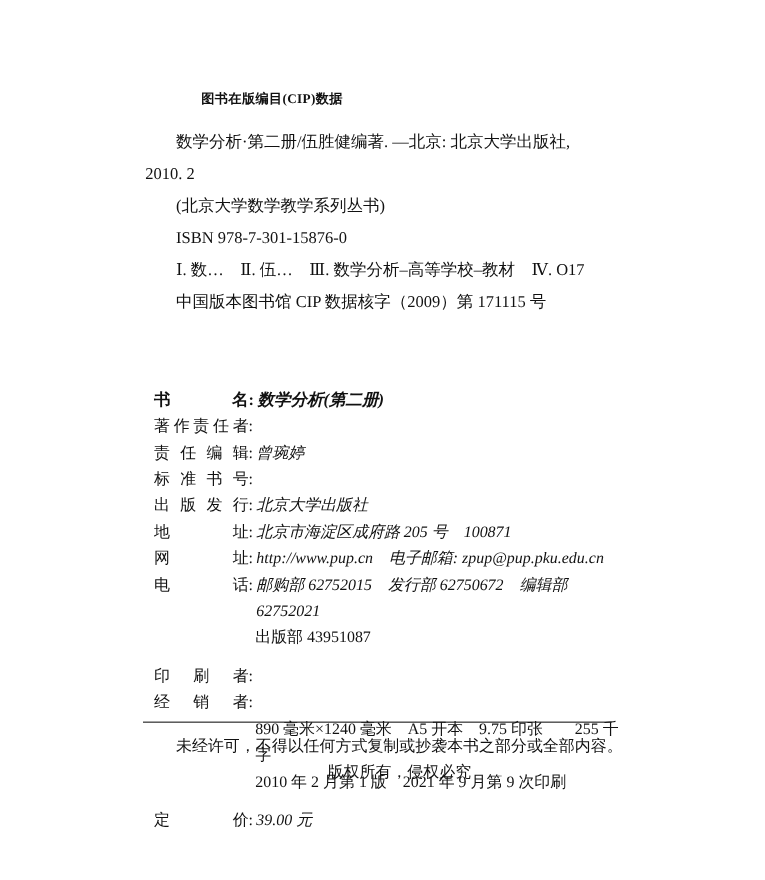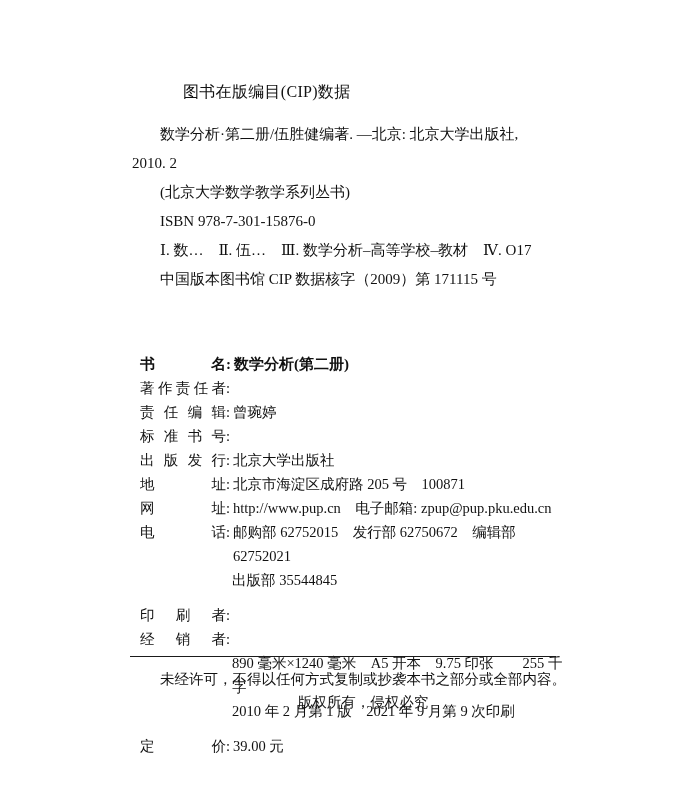--- a/index.html
+++ b/index.html
@@ -24,22 +24,22 @@
   }
 
   
   .cip-block {
     position: absolute;
     left: 130px;
     top: 82px;
     width: 440px;
   }
   .cip-title {
-    font-weight: normal;
-    font-size: 16px;
+    font-weight: bold;
+    font-size: 12px;
     letter-spacing: 0.3px;
     margin: 0 0 18px 13px;
     padding-left: 40px;
   }
   .cip-line {
     font-size: 15px;
     line-height: 27px;
     white-space: pre-wrap;
     margin: 2px;
   }
@@ -68,20 +68,21 @@
     white-space: nowrap;
   }
   .row .label .ch { display: inline-block; }
   .row .colon {
     flex: 0 0 auto;
     padding-right: 3px;
   }
   .row .value {
     flex: 1 1 auto;
     white-space: pre-wrap;
+    font-style: italic;
   }
   .row.bold { font-weight: bold; font-size: 15px; }
   .row.bold .label { font-weight: bold; }
   .subrow {
     display: flex;
     font-size: 14.5px;
     line-height: 24px;
     white-space: pre-wrap;
   }
   .subrow .spacer {
@@ -207,21 +208,21 @@
       <span class="label">
           <span class="ch">电</span>
           <span class="ch">话</span>
         </span>
       <span class="colon">:</span>
       <span class="value">邮购部 62752015　发行部 62750672　编辑部 62752021</span>
     </div>
 
     <div class="subrow">
       <span class="spacer"></span>
-      <span class="value">出版部 35544845</span>
+      <span class="value">出版部 43951087</span>
     </div>
 
     <div class="row spaced">
       <span class="label">
           <span class="ch">印</span>
           <span class="ch">刷</span>
           <span class="ch">者</span>
         </span>
       <span class="colon">:</span>
       <span class="value"></span>

